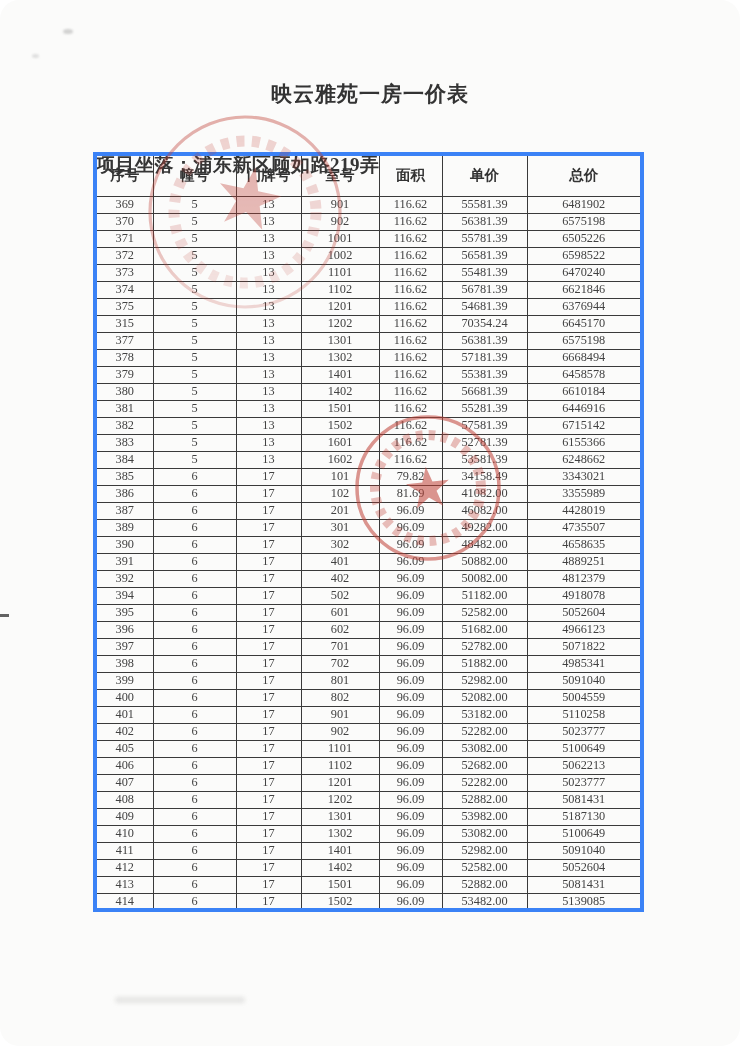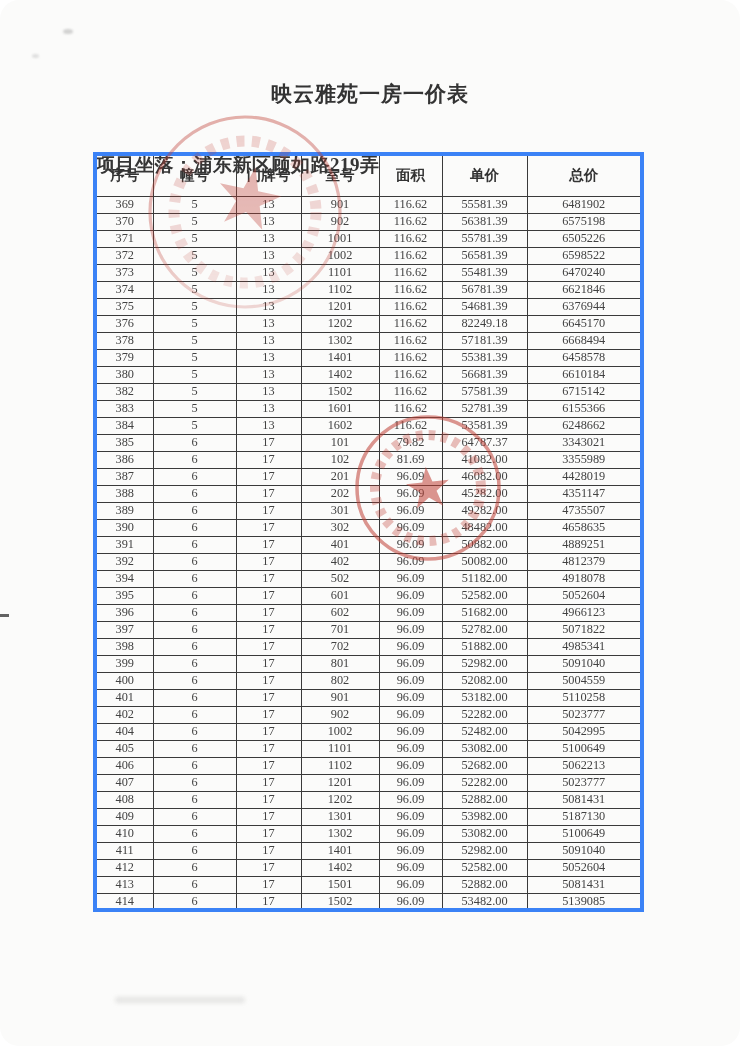--- a/index.html
+++ b/index.html
@@ -165,27 +165,36 @@
           <tr>
             <td>375</td>
             <td>5</td>
             <td>13</td>
             <td>1201</td>
             <td>116.62</td>
             <td>54681.39</td>
             <td>6376944</td>
           </tr>
           <tr>
-            <td>376</td>
+            <td>315</td>
             <td>5</td>
             <td>13</td>
             <td>1202</td>
             <td>116.62</td>
-            <td>82249.18</td>
+            <td>70354.24</td>
             <td>6645170</td>
+          </tr>
+          <tr>
+            <td>377</td>
+            <td>5</td>
+            <td>13</td>
+            <td>1301</td>
+            <td>116.62</td>
+            <td>56381.39</td>
+            <td>6575198</td>
           </tr>
           <tr>
             <td>378</td>
             <td>5</td>
             <td>13</td>
             <td>1302</td>
             <td>116.62</td>
             <td>57181.39</td>
             <td>6668494</td>
           </tr>
@@ -201,20 +210,29 @@
           <tr>
             <td>380</td>
             <td>5</td>
             <td>13</td>
             <td>1402</td>
             <td>116.62</td>
             <td>56681.39</td>
             <td>6610184</td>
           </tr>
           <tr>
+            <td>381</td>
+            <td>5</td>
+            <td>13</td>
+            <td>1501</td>
+            <td>116.62</td>
+            <td>55281.39</td>
+            <td>6446916</td>
+          </tr>
+          <tr>
             <td>382</td>
             <td>5</td>
             <td>13</td>
             <td>1502</td>
             <td>116.62</td>
             <td>57581.39</td>
             <td>6715142</td>
           </tr>
           <tr>
             <td>383</td>
@@ -233,21 +251,21 @@
             <td>116.62</td>
             <td>53581.39</td>
             <td>6248662</td>
           </tr>
           <tr>
             <td>385</td>
             <td>6</td>
             <td>17</td>
             <td>101</td>
             <td>79.82</td>
-            <td>64787.37</td>
+            <td>34158.49</td>
             <td>3343021</td>
           </tr>
           <tr>
             <td>386</td>
             <td>6</td>
             <td>17</td>
             <td>102</td>
             <td>81.69</td>
             <td>41082.00</td>
             <td>3355989</td>
@@ -255,29 +273,20 @@
           <tr>
             <td>387</td>
             <td>6</td>
             <td>17</td>
             <td>201</td>
             <td>96.09</td>
             <td>46082.00</td>
             <td>4428019</td>
           </tr>
           <tr>
-            <td>388</td>
-            <td>6</td>
-            <td>17</td>
-            <td>202</td>
-            <td>96.09</td>
-            <td>45282.00</td>
-            <td>4351147</td>
-          </tr>
-          <tr>
             <td>389</td>
             <td>6</td>
             <td>17</td>
             <td>301</td>
             <td>96.09</td>
             <td>49282.00</td>
             <td>4735507</td>
           </tr>
           <tr>
             <td>390</td>
@@ -379,29 +388,20 @@
             <td>5110258</td>
           </tr>
           <tr>
             <td>402</td>
             <td>6</td>
             <td>17</td>
             <td>902</td>
             <td>96.09</td>
             <td>52282.00</td>
             <td>5023777</td>
-          </tr>
-          <tr>
-            <td>404</td>
-            <td>6</td>
-            <td>17</td>
-            <td>1002</td>
-            <td>96.09</td>
-            <td>52482.00</td>
-            <td>5042995</td>
           </tr>
           <tr>
             <td>405</td>
             <td>6</td>
             <td>17</td>
             <td>1101</td>
             <td>96.09</td>
             <td>53082.00</td>
             <td>5100649</td>
           </tr>

